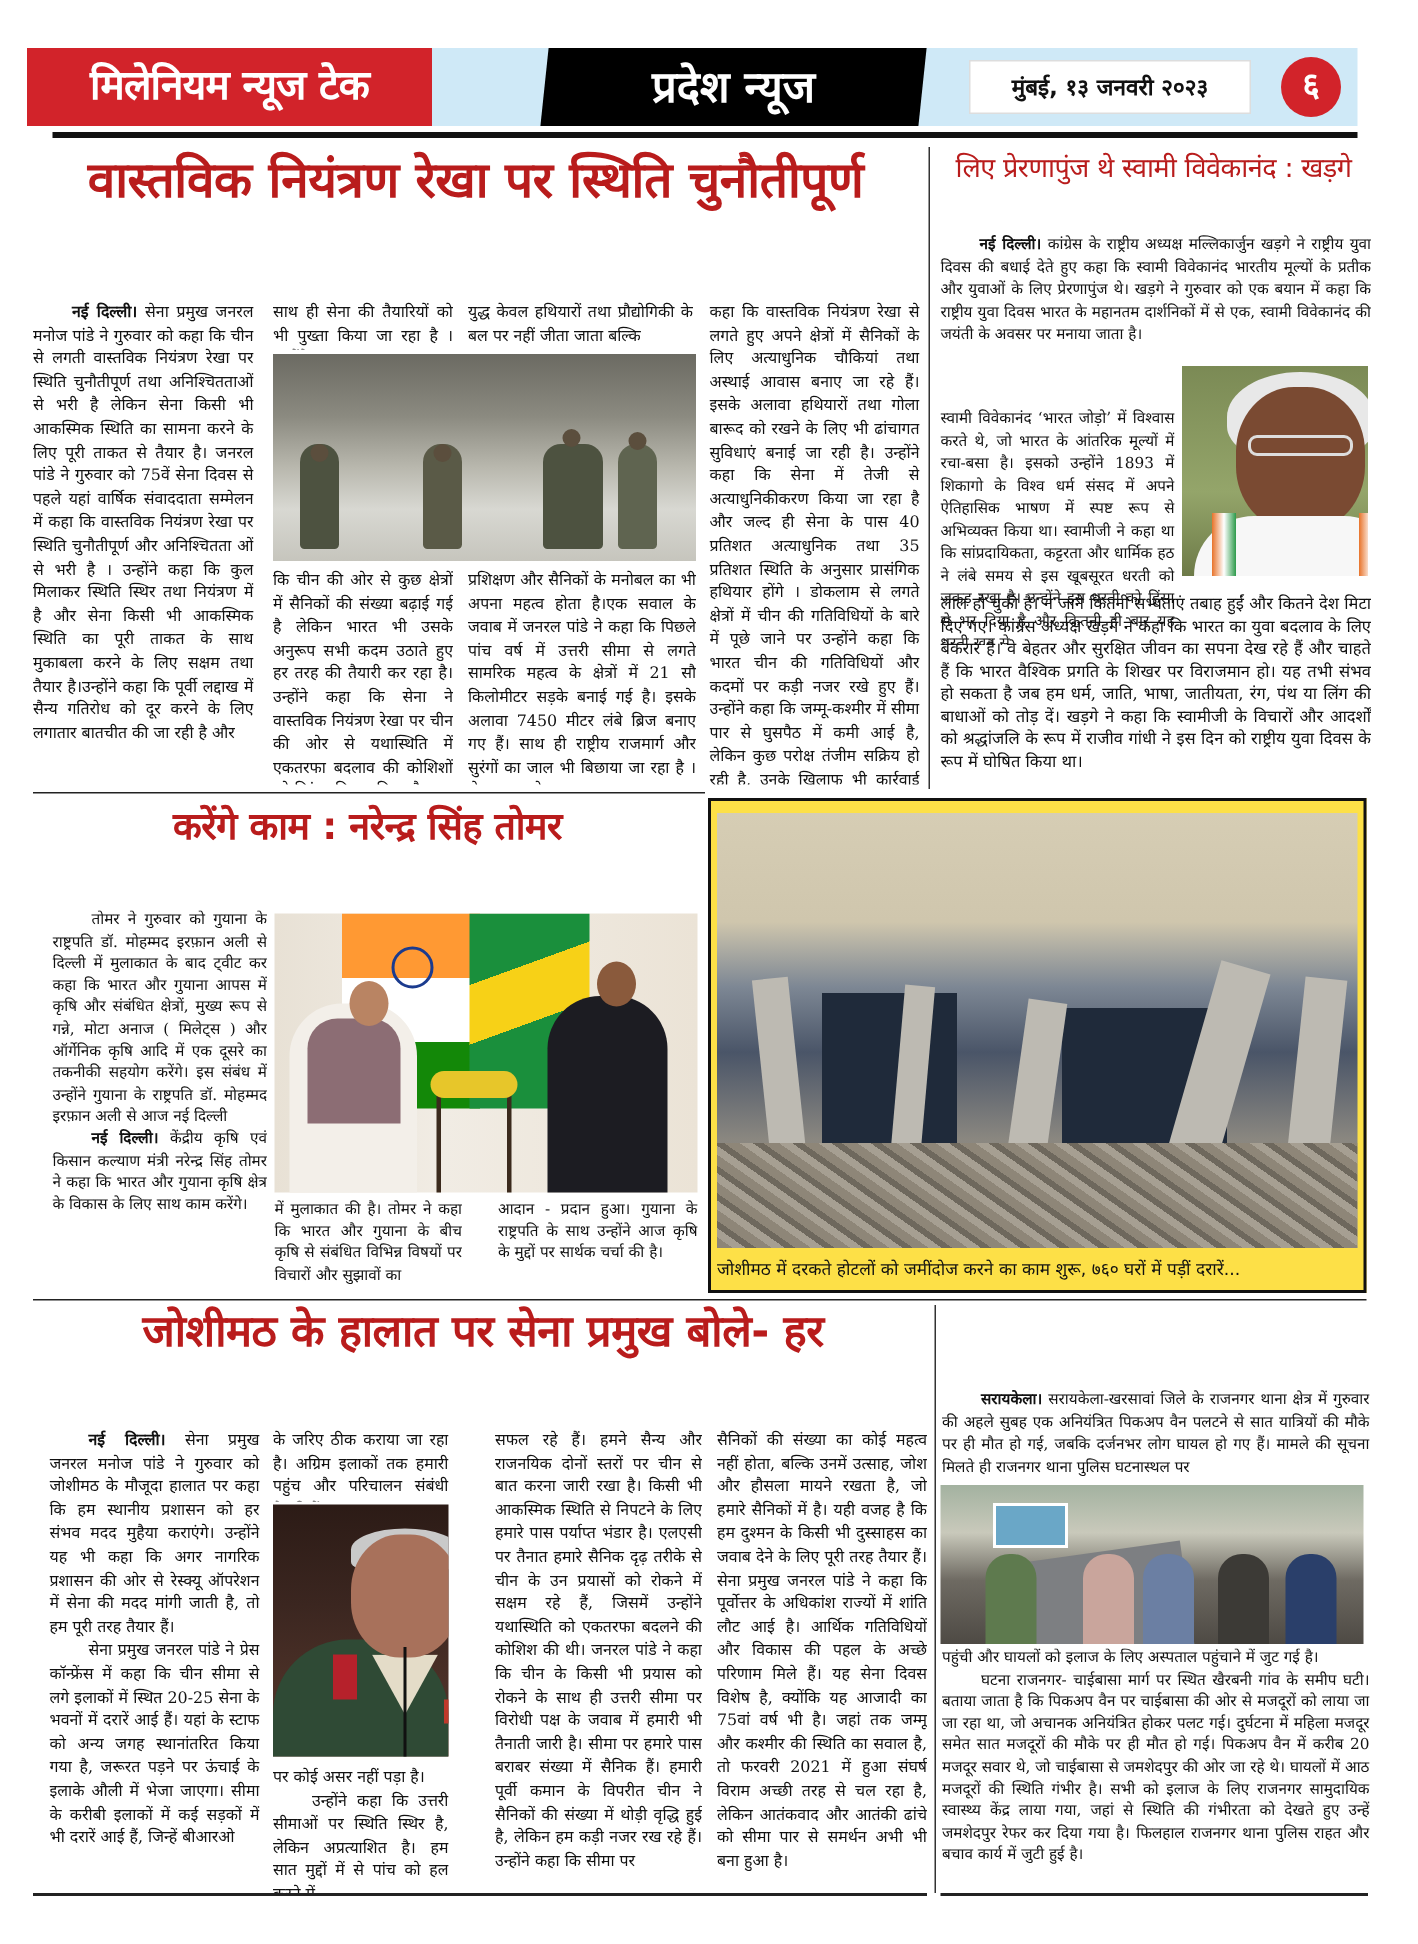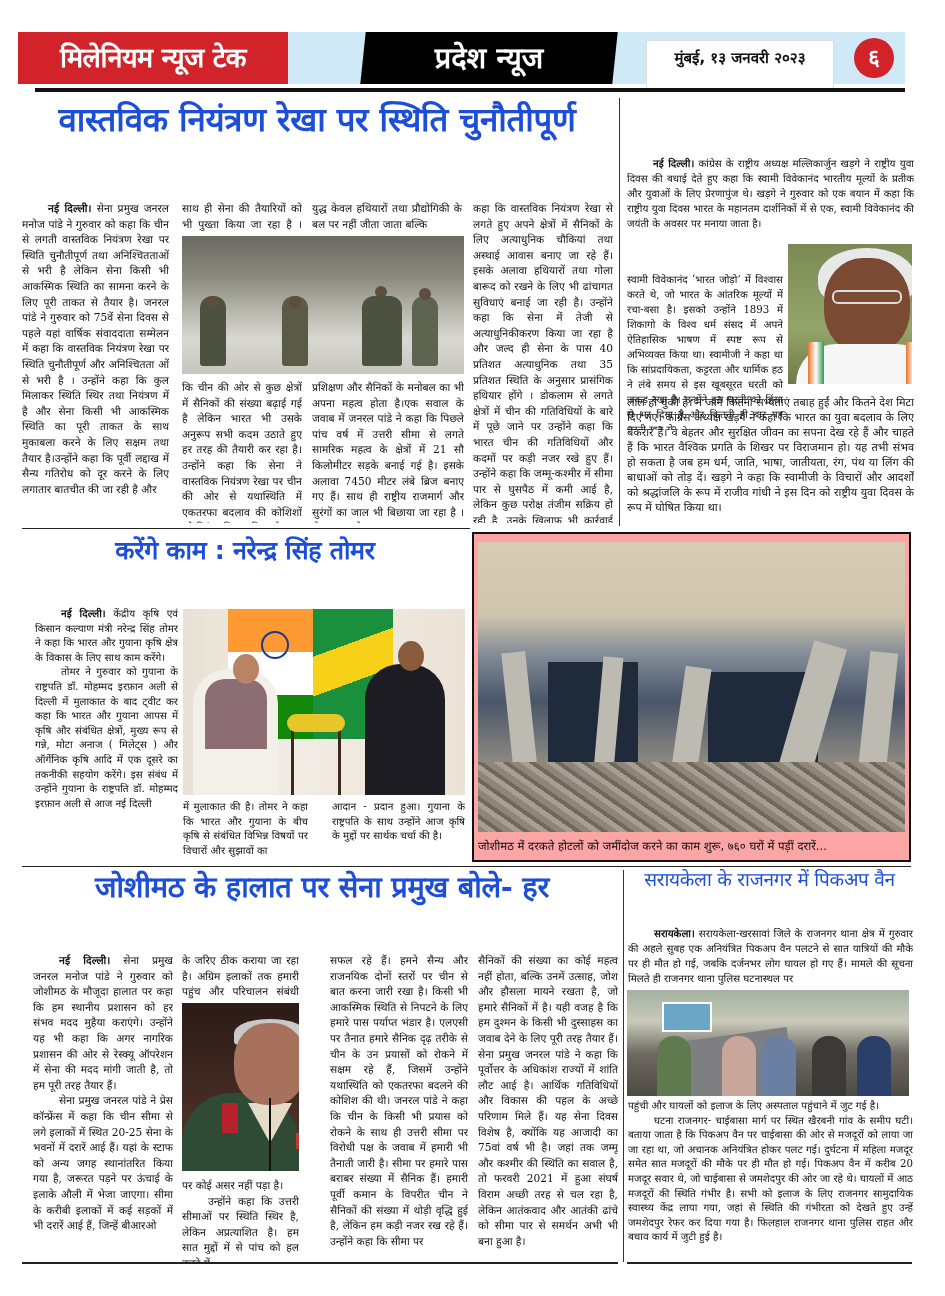--- a/index.html
+++ b/index.html
@@ -6,26 +6,26 @@
   html, body { width: 945px; height: 1296px; background: #ffffff; overflow: hidden; }
   body { position: relative; font-family: "DejaVu Sans", sans-serif; color: #111; }
 
   
   .masthead { position: absolute; left: 18px; top: 32px; width: 887px; height: 52px; background: #cfe9f7; }
   .brand { position: absolute; left: 0; top: 0; width: 270px; height: 52px; background: #d2232a; color: #fff;
            font-family: "DejaVu Sans", sans-serif; font-weight: bold; font-size: 27px; line-height: 52px; text-align: center; letter-spacing: -0.5px; }
   .section { position: absolute; left: 345px; top: 0; width: 252px; height: 52px; background: #000; color: #fff;
              transform: skewX(-6deg); }
   .section span { display: block; transform: skewX(6deg); font-weight: bold; font-size: 29px; line-height: 52px; text-align: center; }
-  .date { position: absolute; left: 628px; top: 8px; width: 188px; height: 52px; background: #fff; border: 1px solid #ddd;
+  .date { position: absolute; left: 628px; top: 8px; width: 188px; height: 36px; background: #fff; border: 1px solid #ddd;
           font-size: 15px; font-weight: bold; line-height: 34px; text-align: center; }
   .pageno { position: absolute; left: 836px; top: 6px; width: 40px; height: 40px; border-radius: 50%; background: #d2232a; color: #fff;
             font-size: 22px; font-weight: bold; line-height: 40px; text-align: center; }
   .mast-rule { position: absolute; left: 35px; top: 88px; width: 870px; height: 4px; background: #111; }
-  .headline { position: absolute; font-family: "DejaVu Sans", sans-serif; font-weight: bold; text-align: center; color: #1d4ed8; letter-spacing: -0.3px; }
+  .headline { position: absolute; font-family: "DejaVu Sans", sans-serif; font-weight: bold; text-align: center; color: #b91c1c; letter-spacing: -0.3px; }
   .headline-light { font-weight: normal; }
   .col { position: absolute; font-family: "DejaVu Serif", serif; font-size: 10.6px; line-height: 15.6px; text-align: justify; color: #111; overflow: hidden; }
   .col p { text-indent: 26px; }
   .col p.noind { text-indent: 0; }
   .col b { font-family: "DejaVu Sans", sans-serif; }
   .rule { position: absolute; background: #222; }
   .vrule { position: absolute; width: 1px; background: #333; }
 
   
   .photo { position: absolute; overflow: hidden; }
@@ -64,21 +64,21 @@
   .ph-general .collar { position: absolute; left: 66px; top: 100px; width: 44px; height: 40px; background: #e4dcc8; clip-path: polygon(0 0, 100% 0, 50% 100%); }
   .ph-general .tab-l { position: absolute; left: 40px; top: 100px; width: 16px; height: 30px; background: #b6212b; }
   .ph-general .ribbons { position: absolute; left: 114px; top: 130px; width: 38px; height: 16px;
       background: repeating-linear-gradient(90deg, #c0392b 0 4px, #f1c40f 4px 8px, #27ae60 8px 12px, #2980b9 12px 16px); }
   .ph-general .mic { position: absolute; left: 87px; top: 95px; width: 2px; height: 90px; background: #111; }
   .ph-crash { background: linear-gradient(180deg, #a3b2a0 0%, #c9c9bb 30%, #6e6a62 60%, #4e4a44 100%); }
   .ph-crash .truck { position: absolute; left: 35px; top: 12px; width: 50px; height: 30px; background: #6aa7c7; border: 2px solid #fff; }
   .ph-crash .van { position: absolute; left: 45px; top: 45px; width: 120px; height: 70px; background: #7d7f82; transform: rotate(-8deg); }
   .ph-crash .person { position: absolute; bottom: 0; width: 34px; height: 60px; border-radius: 16px 16px 0 0; }
 
-  .photo-box { position: absolute; left: 472px; top: 532px; width: 439px; height: 330px; border: 2px solid #111; background: #fca5a5; }
+  .photo-box { position: absolute; left: 472px; top: 532px; width: 439px; height: 330px; border: 2px solid #111; background: #fde047; }
   .caption { position: absolute; left: 4px; bottom: 6px; width: 425px; font-family: "DejaVu Sans", sans-serif; font-size: 11.5px; line-height: 16px; white-space: nowrap; overflow: hidden; }
 </style>
 </head>
 <body>
 
 <div class="masthead">
   <div class="brand">मिलेनियम न्यूज टेक</div>
   <div class="section">
       <span>प्रदेश न्यूज</span>
     </div>
@@ -117,20 +117,21 @@
     <p class="noind">प्रशिक्षण और सैनिकों के मनोबल का भी अपना महत्व होता है।एक सवाल के जवाब में जनरल पांडे ने कहा कि पिछले पांच वर्ष में उत्तरी सीमा से लगते सामरिक महत्व के क्षेत्रों में 21 सौ किलोमीटर सड़के बनाई गई है। इसके अलावा 7450 मीटर लंबे ब्रिज बनाए गए हैं। साथ ही राष्ट्रीय राजमार्ग और सुरंगों का जाल भी बिछाया जा रहा है । सेना प्रमुख ने</p>
   </div>
   <div class="col" style="left:473px; top:201px; width:140px; height:322px;">
     <p class="noind">कहा कि वास्तविक नियंत्रण रेखा से लगते हुए अपने क्षेत्रों में सैनिकों के लिए अत्याधुनिक चौकियां तथा अस्थाई आवास बनाए जा रहे हैं। इसके अलावा हथियारों तथा गोला बारूद को रखने के लिए भी ढांचागत सुविधाएं बनाई जा रही है। उन्होंने कहा कि सेना में तेजी से अत्याधुनिकीकरण किया जा रहा है और जल्द ही सेना के पास 40 प्रतिशत अत्याधुनिक तथा 35 प्रतिशत स्थिति के अनुसार प्रासंगिक हथियार होंगे । डोकलाम से लगते क्षेत्रों में चीन की गतिविधियों के बारे में पूछे जाने पर उन्होंने कहा कि भारत चीन की गतिविधियों और कदमों पर कड़ी नजर रखे हुए हैं। उन्होंने कहा कि जम्मू-कश्मीर में सीमा पार से घुसपैठ में कमी आई है, लेकिन कुछ परोक्ष तंजीम सक्रिय हो रही है, उनके खिलाफ भी कार्रवाई की जा रही है।</p>
   </div>
 </div>
 <div class="vrule" style="left:619px; top:98px; height:428px;"></div>
 
 <div>
   <div class="headline headline-light" style="left:624px; top:100px; width:290px; font-size:18px; line-height:25px;">
+    <div>लिए प्रेरणापुंज थे स्वामी विवेकानंद : खड़गे</div>
   </div>
   <div class="col" style="left:627px; top:156px; width:287px; height:78px; font-size:10.2px; line-height:15px;">
     <p><b>नई दिल्ली।</b> <span>कांग्रेस के राष्ट्रीय अध्यक्ष मल्लिकार्जुन खड़गे ने राष्ट्रीय युवा दिवस की बधाई देते हुए कहा कि स्वामी विवेकानंद भारतीय मूल्यों के प्रतीक और युवाओं के लिए प्रेरणापुंज थे। खड़गे ने गुरुवार को एक बयान में कहा कि राष्ट्रीय युवा दिवस भारत के महानतम दार्शनिकों में से एक, स्वामी विवेकानंद की जयंती के अवसर पर मनाया जाता है।</span></p>
   </div>
   <div class="col" style="left:627px; top:236px; width:156px; height:158px; font-size:10.2px; line-height:15px;margin-top:36px;">
     <p class="noind">स्वामी विवेकानंद ‘भारत जोड़ो’ में विश्वास करते थे, जो भारत के आंतरिक मूल्यों में रचा-बसा है। इसको उन्होंने 1893 में शिकागो के विश्व धर्म संसद में अपने ऐतिहासिक भाषण में स्पष्ट रूप से अभिव्यक्त किया था। स्वामीजी ने कहा था कि सांप्रदायिकता, कट्टरता और धार्मिक हठ ने लंबे समय से इस खूबसूरत धरती को जकड़ रखा है। उन्होंने इस धरती को हिंसा से भर दिया है और कितनी ही बार यह धरती खून से</p>
   </div>
   <div class="photo ph-kharge" style="left:788px; top:244px; width:124px; height:140px;">
     <div class="hair"></div>
       <div class="face"></div>
@@ -143,22 +144,22 @@
     <p class="noind">लाल हो चुकी है। न जाने कितनी सभ्यताएं तबाह हुईं और कितने देश मिटा दिए गए। कांग्रेस अध्यक्ष खड़गे ने कहा कि भारत का युवा बदलाव के लिए बेकरार है। वे बेहतर और सुरक्षित जीवन का सपना देख रहे हैं और चाहते हैं कि भारत वैश्विक प्रगति के शिखर पर विराजमान हो। यह तभी संभव हो सकता है जब हम धर्म, जाति, भाषा, जातीयता, रंग, पंथ या लिंग की बाधाओं को तोड़ दें। खड़गे ने कहा कि स्वामीजी के विचारों और आदर्शों को श्रद्धांजलि के रूप में राजीव गांधी ने इस दिन को राष्ट्रीय युवा दिवस के रूप में घोषित किया था।</p>
   </div>
 </div>
 <div class="rule" style="left:22px; top:528px; width:448px; height:1px;"></div>
 
 <div>
   <div class="headline" style="left:22px; top:534px; width:446px; font-size:25px; line-height:34px;">
     <div>करेंगे काम : नरेन्द्र सिंह तोमर</div>
   </div>
   <div class="col" style="left:35px; top:607px; width:143px; height:255px; font-size:10.2px; line-height:14.6px;">
+    <p>तोमर ने गुरुवार को गुयाना के राष्ट्रपति डॉ. मोहम्मद इरफ़ान अली से दिल्ली में मुलाकात के बाद ट्वीट कर कहा कि भारत और गुयाना आपस में कृषि और संबंधित क्षेत्रों, मुख्य रूप से गन्ने, मोटा अनाज ( मिलेट्स ) और ऑर्गेनिक कृषि आदि में एक दूसरे का तकनीकी सहयोग करेंगे। इस संबंध में उन्होंने गुयाना के राष्ट्रपति डॉ. मोहम्मद इरफ़ान अली से आज नई दिल्ली</p>
     <p><b>नई दिल्ली।</b> <span>केंद्रीय कृषि एवं किसान कल्याण मंत्री नरेन्द्र सिंह तोमर ने कहा कि भारत और गुयाना कृषि क्षेत्र के विकास के लिए साथ काम करेंगे।</span></p>
-    <p>तोमर ने गुरुवार को गुयाना के राष्ट्रपति डॉ. मोहम्मद इरफ़ान अली से दिल्ली में मुलाकात के बाद ट्वीट कर कहा कि भारत और गुयाना आपस में कृषि और संबंधित क्षेत्रों, मुख्य रूप से गन्ने, मोटा अनाज ( मिलेट्स ) और ऑर्गेनिक कृषि आदि में एक दूसरे का तकनीकी सहयोग करेंगे। इस संबंध में उन्होंने गुयाना के राष्ट्रपति डॉ. मोहम्मद इरफ़ान अली से आज नई दिल्ली</p>
   </div>
   <div class="photo ph-meet" style="left:183px; top:609px; width:282px; height:186px;">
     <div class="flag-in"></div>
       <div class="chakra"></div>
       <div class="flag-gy"></div>
     <div class="man1"></div>
       <div class="vest"></div>
       <div class="face" style="left:50px; top:45px;"></div>
     <div class="man2"></div>
       <div class="face" style="left:215px; top:32px; background:#8a5a3c;"></div>
@@ -218,21 +219,20 @@
   </div>
   <div class="col" style="left:478px; top:953px; width:140px; height:310px;">
     <p class="noind">सैनिकों की संख्या का कोई महत्व नहीं होता, बल्कि उनमें उत्साह, जोश और हौसला मायने रखता है, जो हमारे सैनिकों में है। यही वजह है कि हम दुश्मन के किसी भी दुस्साहस का जवाब देने के लिए पूरी तरह तैयार हैं। सेना प्रमुख जनरल पांडे ने कहा कि पूर्वोत्तर के अधिकांश राज्यों में शांति लौट आई है। आर्थिक गतिविधियों और विकास की पहल के अच्छे परिणाम मिले हैं। यह सेना दिवस विशेष है, क्योंकि यह आजादी का 75वां वर्ष भी है। जहां तक जम्मू और कश्मीर की स्थिति का सवाल है, तो फरवरी 2021 में हुआ संघर्ष विराम अच्छी तरह से चल रहा है, लेकिन आतंकवाद और आतंकी ढांचे को सीमा पार से समर्थन अभी भी बना हुआ है।</p>
   </div>
 </div>
 <div class="rule" style="left:22px; top:1262px; width:596px; height:2px;"></div>
 <div class="vrule" style="left:623px; top:870px; height:392px;"></div>
 
 <div>
   <div class="headline headline-light" style="left:627px; top:866px; width:285px; font-size:19px; line-height:26px;">
-    <div>सरायकेला के राजनगर में पिकअप वैन</div>
   </div>
   <div class="col" style="left:628px; top:926px; width:285px; height:62px; font-size:10.2px; line-height:15px;">
     <p><b>सरायकेला।</b> <span>सरायकेला-खरसावां जिले के राजनगर थाना क्षेत्र में गुरुवार की अहले सुबह एक अनियंत्रित पिकअप वैन पलटने से सात यात्रियों की मौके पर ही मौत हो गई, जबकि दर्जनभर लोग घायल हो गए हैं। मामले की सूचना मिलते ही राजनगर थाना पुलिस घटनास्थल पर</span></p>
   </div>
   <div class="photo ph-crash" style="left:627px; top:990px; width:282px; height:106px;">
     <div class="truck"></div>
       <div class="van"></div>
     <div class="person" style="left:30px; background:#5e7a4e;"></div>
     <div class="person" style="left:95px; background:#c9a59c;"></div>
     <div class="person" style="left:135px; background:#6b7fa3;"></div>

